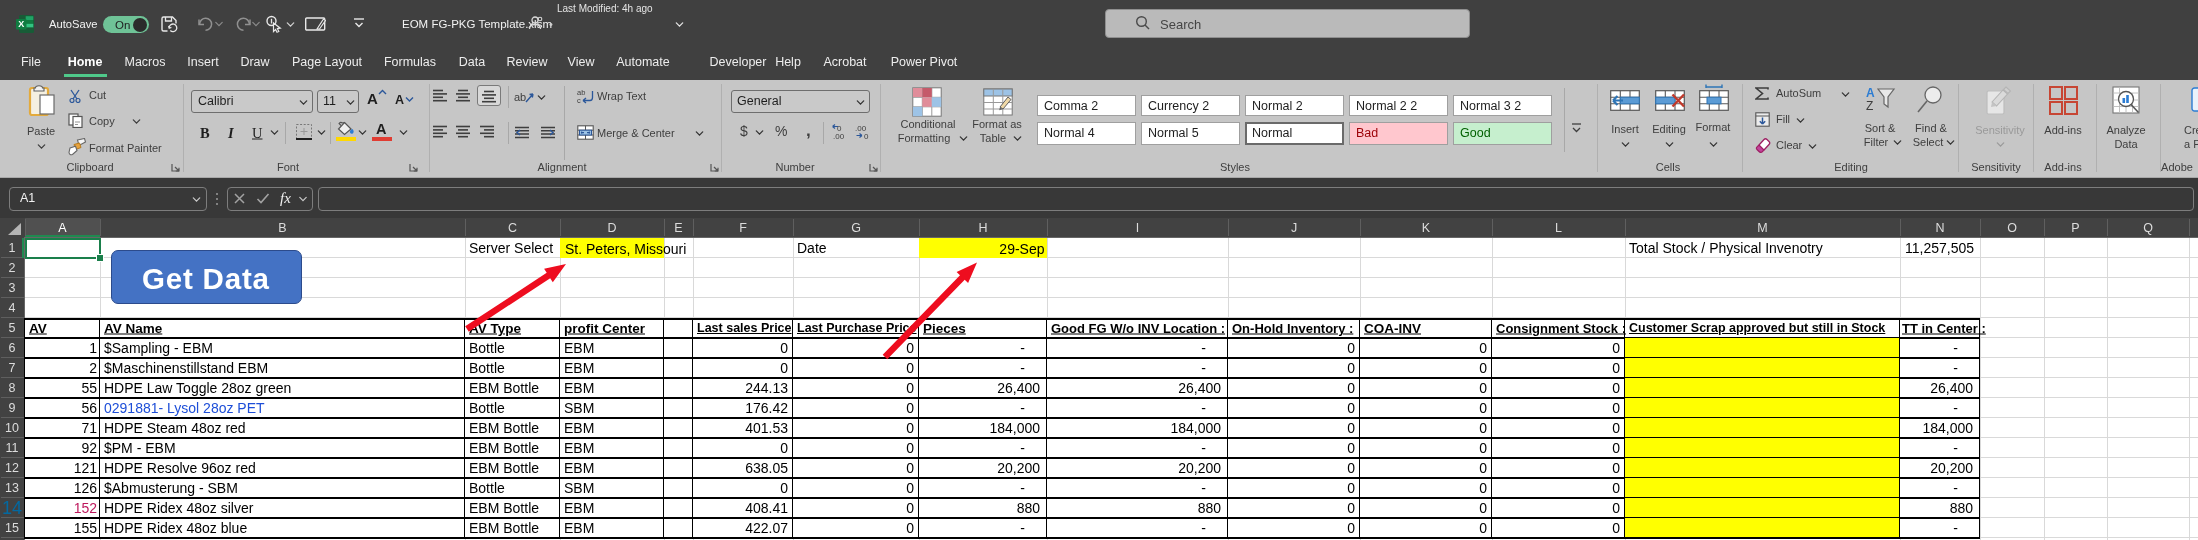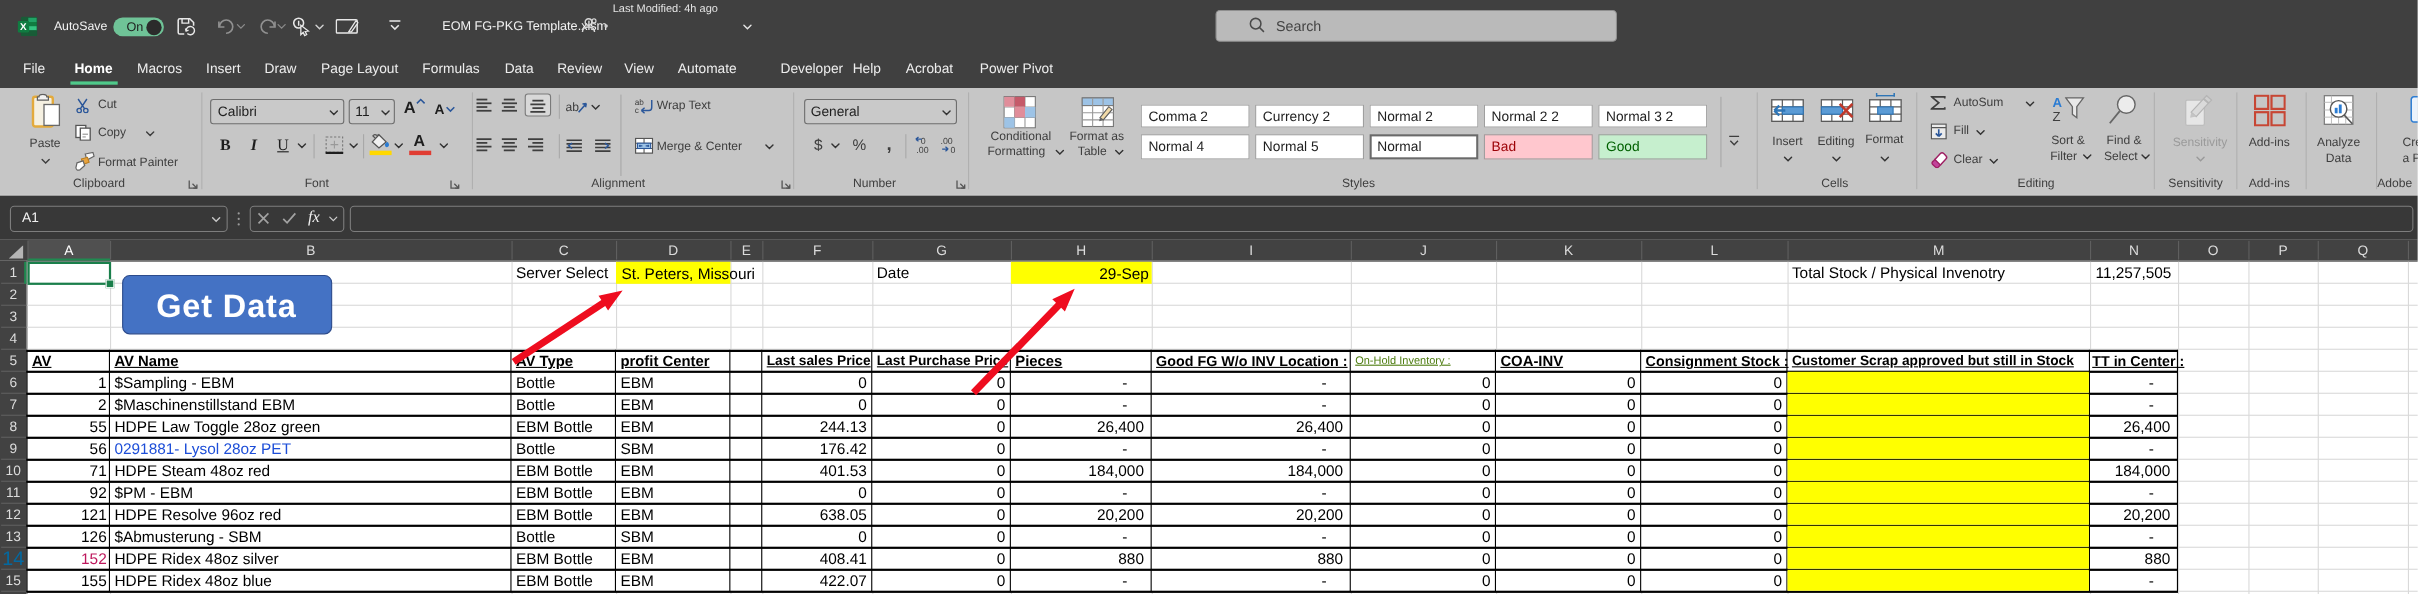--- a/index.html
+++ b/index.html
@@ -624,21 +624,21 @@
 <div style="position:absolute;left:1625px;top:498px;width:274px;height:19px;background:#ffff00;"></div>
 <div style="position:absolute;left:1625px;top:518px;width:274px;height:19px;background:#ffff00;"></div>
 <div style="position:absolute;left:29px;top:328px;transform:translateY(-50%);font-size:13.5px;font-weight:bold;text-decoration:underline;color:#000;white-space:nowrap;">AV</div>
 <div style="position:absolute;left:104px;top:328px;transform:translateY(-50%);font-size:13.5px;font-weight:bold;text-decoration:underline;color:#000;white-space:nowrap;">AV Name</div>
 <div style="position:absolute;left:469px;top:328px;transform:translateY(-50%);font-size:13.5px;font-weight:bold;text-decoration:underline;color:#000;white-space:nowrap;">AV Type</div>
 <div style="position:absolute;left:564px;top:328px;transform:translateY(-50%);font-size:13.5px;font-weight:bold;text-decoration:underline;color:#000;white-space:nowrap;">profit Center</div>
 <div style="position:absolute;left:697px;top:328px;transform:translateY(-50%);font-size:12.5px;font-weight:bold;text-decoration:underline;color:#000;white-space:nowrap;">Last sales Price</div>
 <div style="position:absolute;left:797px;top:328px;transform:translateY(-50%);font-size:12.5px;font-weight:bold;text-decoration:underline;color:#000;white-space:nowrap;width:121px;overflow:hidden;">Last Purchase Price</div>
 <div style="position:absolute;left:923px;top:328px;transform:translateY(-50%);font-size:13.5px;font-weight:bold;text-decoration:underline;color:#000;white-space:nowrap;">Pieces</div>
 <div style="position:absolute;left:1051px;top:328px;transform:translateY(-50%);font-size:13px;font-weight:bold;text-decoration:underline;color:#000;white-space:nowrap;">Good FG W/o INV Location :</div>
-<div style="position:absolute;left:1232px;top:328px;transform:translateY(-50%);font-size:10px;font-weight:normal;text-decoration:underline;color:#4d7c0f;white-space:nowrap;">On-Hold Inventory :</div>
+<div style="position:absolute;left:1232px;top:328px;transform:translateY(-50%);font-size:13px;font-weight:bold;text-decoration:underline;color:#000000;white-space:nowrap;">On-Hold Inventory :</div>
 <div style="position:absolute;left:1364px;top:328px;transform:translateY(-50%);font-size:13.5px;font-weight:bold;text-decoration:underline;color:#000;white-space:nowrap;">COA-INV</div>
 <div style="position:absolute;left:1496px;top:328px;transform:translateY(-50%);font-size:13px;font-weight:bold;text-decoration:underline;color:#000;white-space:nowrap;">Consignment Stock :</div>
 <div style="position:absolute;left:1629px;top:328px;transform:translateY(-50%);font-size:12.5px;font-weight:bold;text-decoration:underline;color:#000;white-space:nowrap;">Customer Scrap approved but still in Stock</div>
 <div style="position:absolute;left:1902px;top:328px;transform:translateY(-50%);font-size:13px;font-weight:bold;text-decoration:underline;color:#000;white-space:nowrap;">TT in Center :</div>
 <div style="position:absolute;right:2101px;top:348px;transform:translateY(-50%);font-size:14px;color:#000;white-space:nowrap;">1</div>
 <div style="position:absolute;left:104px;top:348px;transform:translateY(-50%);font-size:14px;color:#000;white-space:nowrap;">$Sampling - EBM</div>
 <div style="position:absolute;left:469px;top:348px;transform:translateY(-50%);font-size:14px;color:#000;white-space:nowrap;">Bottle</div>
 <div style="position:absolute;left:564px;top:348px;transform:translateY(-50%);font-size:14px;color:#000;white-space:nowrap;">EBM</div>
 <div style="position:absolute;right:1410px;top:348px;transform:translateY(-50%);font-size:14px;color:#000;white-space:nowrap;">0</div>
 <div style="position:absolute;right:1284px;top:348px;transform:translateY(-50%);font-size:14px;color:#000;white-space:nowrap;">0</div>

